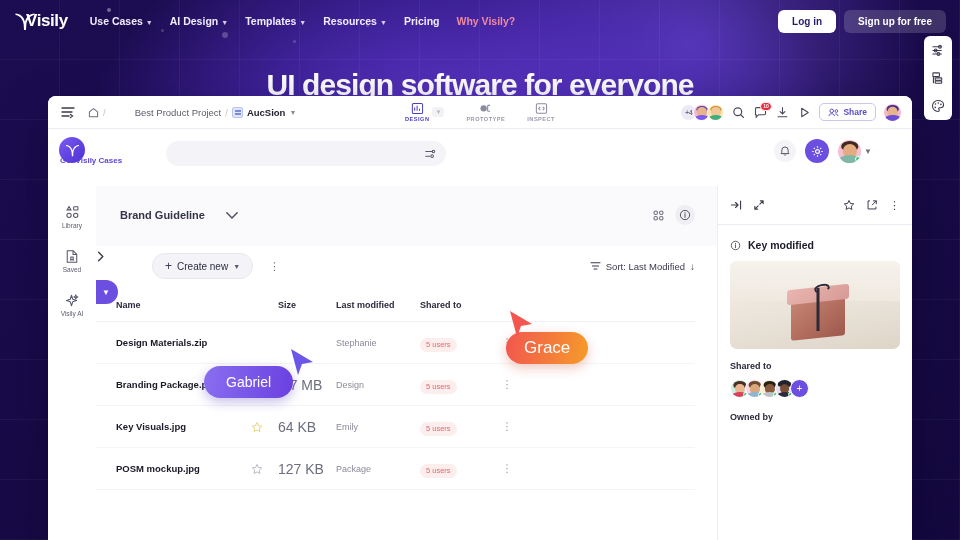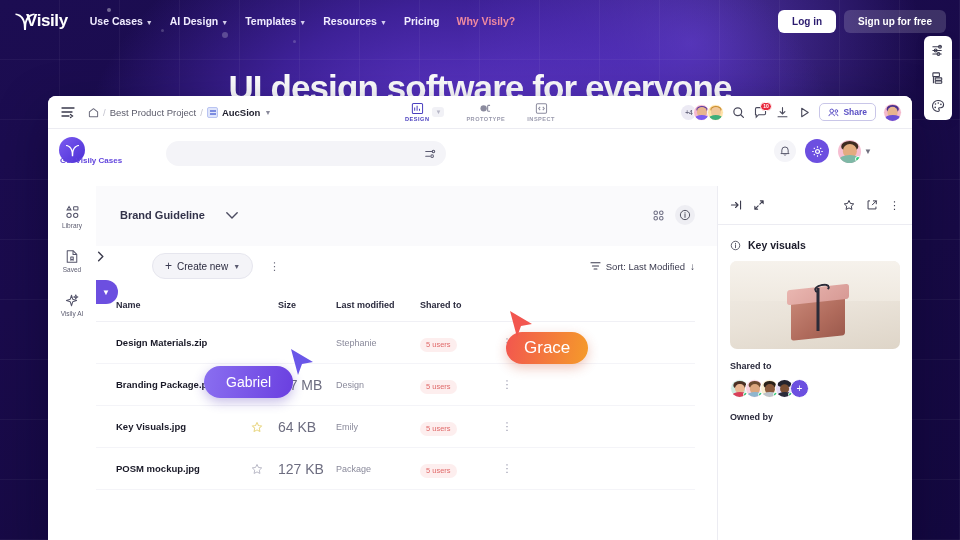--- a/index.html
+++ b/index.html
@@ -56,40 +56,40 @@
     background: rgba(255,255,255,0.16); color: #fff; font-size: 10px; font-weight: 700;
     padding: 6px 14px; border-radius: 6px; border: 0; cursor: pointer;
     font-family: "Liberation Sans", sans-serif;
   }
 
   
   #hero {
     position: absolute; top: 68px; left: 0; right: 0; text-align: center; z-index: 10;
   }
   #hero h1 {
-    color: #fff; font-size: 35px; font-weight: 700; letter-spacing: -0.9px;
+    color: #fff; font-size: 30px; font-weight: 700; letter-spacing: -0.9px;
   }
 
   
   #app {
     position: absolute; left: 48px; top: 96px; width: 864px; height: 460px;
     background: #fff; border-radius: 8px 8px 0 0; overflow: hidden;
     box-shadow: 0 18px 50px rgba(8,2,40,0.45); z-index: 20;
   }
 
   
   #app-topbar {
     height: 33px; display: flex; align-items: center; padding: 0 10px;
     border-bottom: 1px solid #ececf2; position: relative; background: #fff;
   }
   .ic { display: inline-flex; align-items: center; justify-content: center; }
   #hamburger { width: 20px; height: 20px; cursor: pointer; }
   #breadcrumb { display: flex; align-items: center; gap: 4px; margin-left: 10px; font-size: 9.5px; color: #5c5c6b; }
   #breadcrumb .sep { color: #c3c3cf; }
-  #breadcrumb .crumb { cursor: pointer; }
+  #breadcrumb .crumb { cursor: pointer; margin-left: 25px; }
   #breadcrumb .current { color: #1e1e2d; font-weight: 700; }
   .file-chip {
     width: 11px; height: 11px; border-radius: 2px; background: #dfe5fb;
     border: 1px solid #b9c4f2; display: inline-block; position: relative;
   }
   .file-chip::after {
     content: ""; position: absolute; left: 2px; top: 2.5px; width: 6px; height: 1.5px;
     background: #7b8ce0; box-shadow: 0 3px 0 #7b8ce0;
   }
 
@@ -714,21 +714,21 @@
         </div>
       </div>
 
       <div id="detail-title">
         <span class="ic">
           <svg width="11" height="11" viewBox="0 0 14 14" fill="none" stroke="#50505f" stroke-width="1.15">
               <circle cx="7" cy="7" r="5.4"></circle>
               <path d="M7 6.2v3.6M7 4.3v.5" stroke-linecap="round"></path>
             </svg>
         </span>
-        <span class="t">Key visuals</span>
+        <span class="t">Key modified</span>
       </div>
 
       <div id="preview">
         <div class="wall"></div>
         <div class="gift-box"></div>
         <div class="gift-lid"></div>
         <div class="ribbon-v"></div>
         <div class="bow"></div>
       </div>
 

